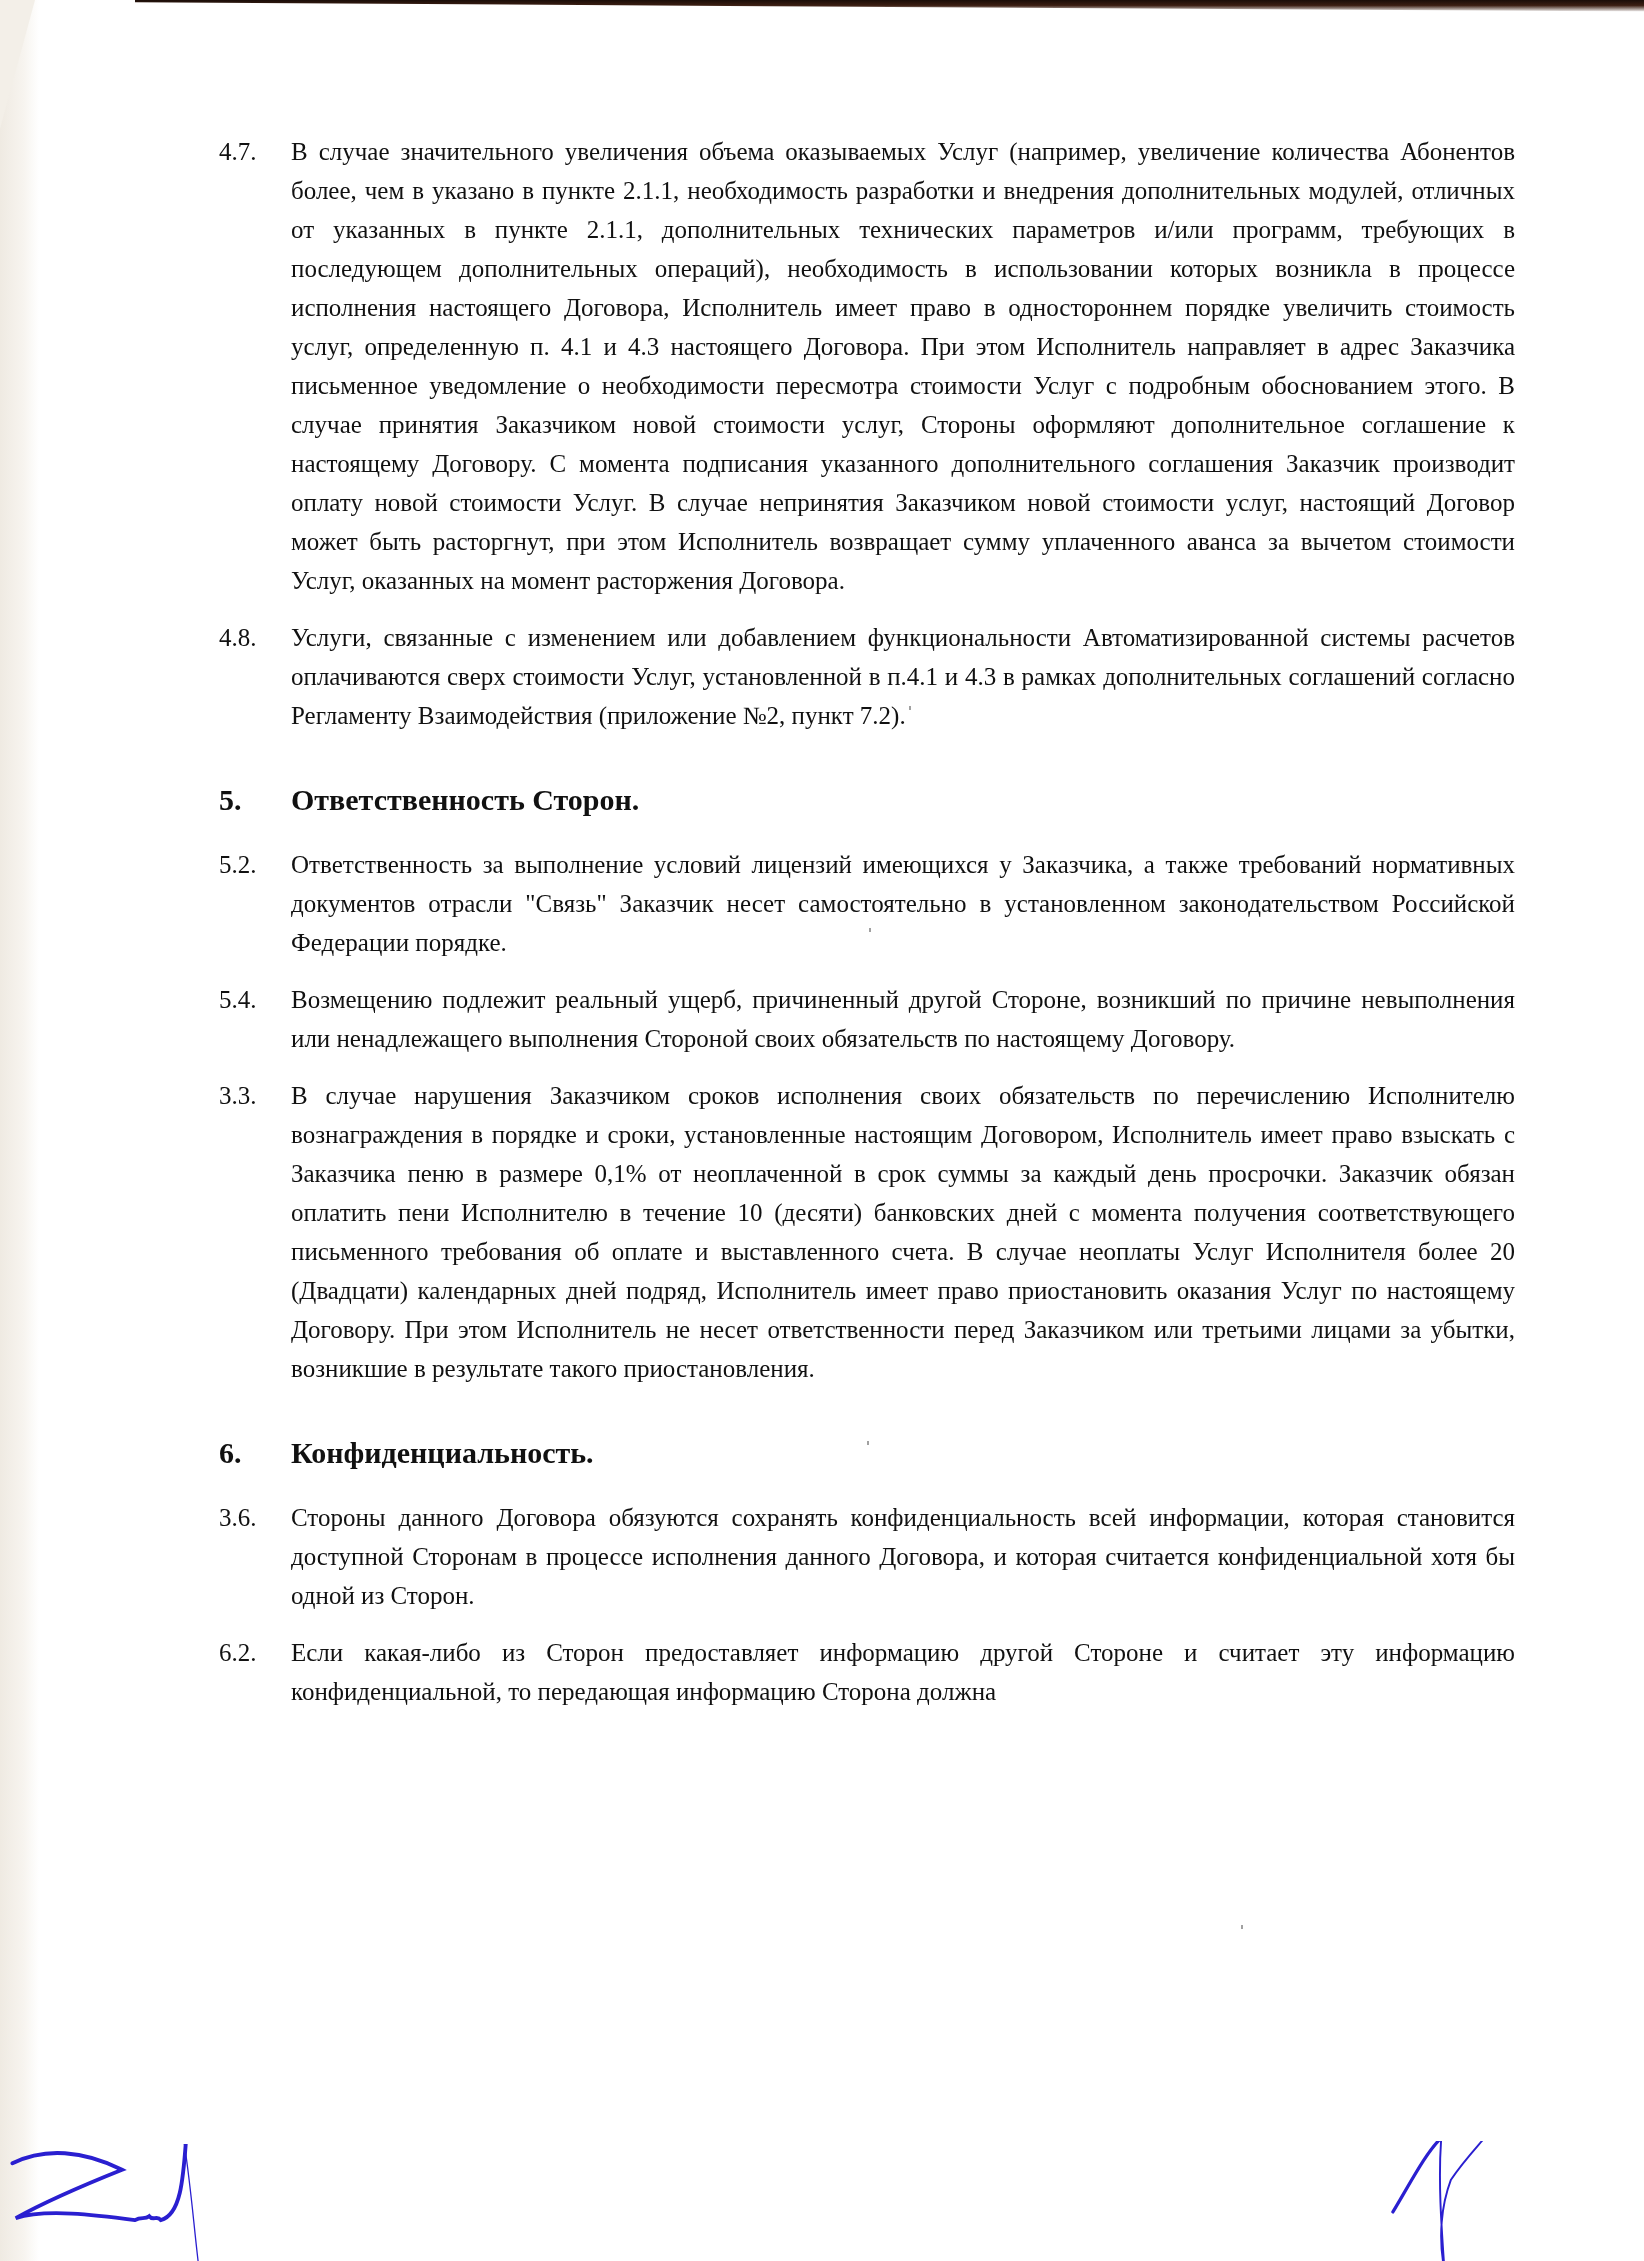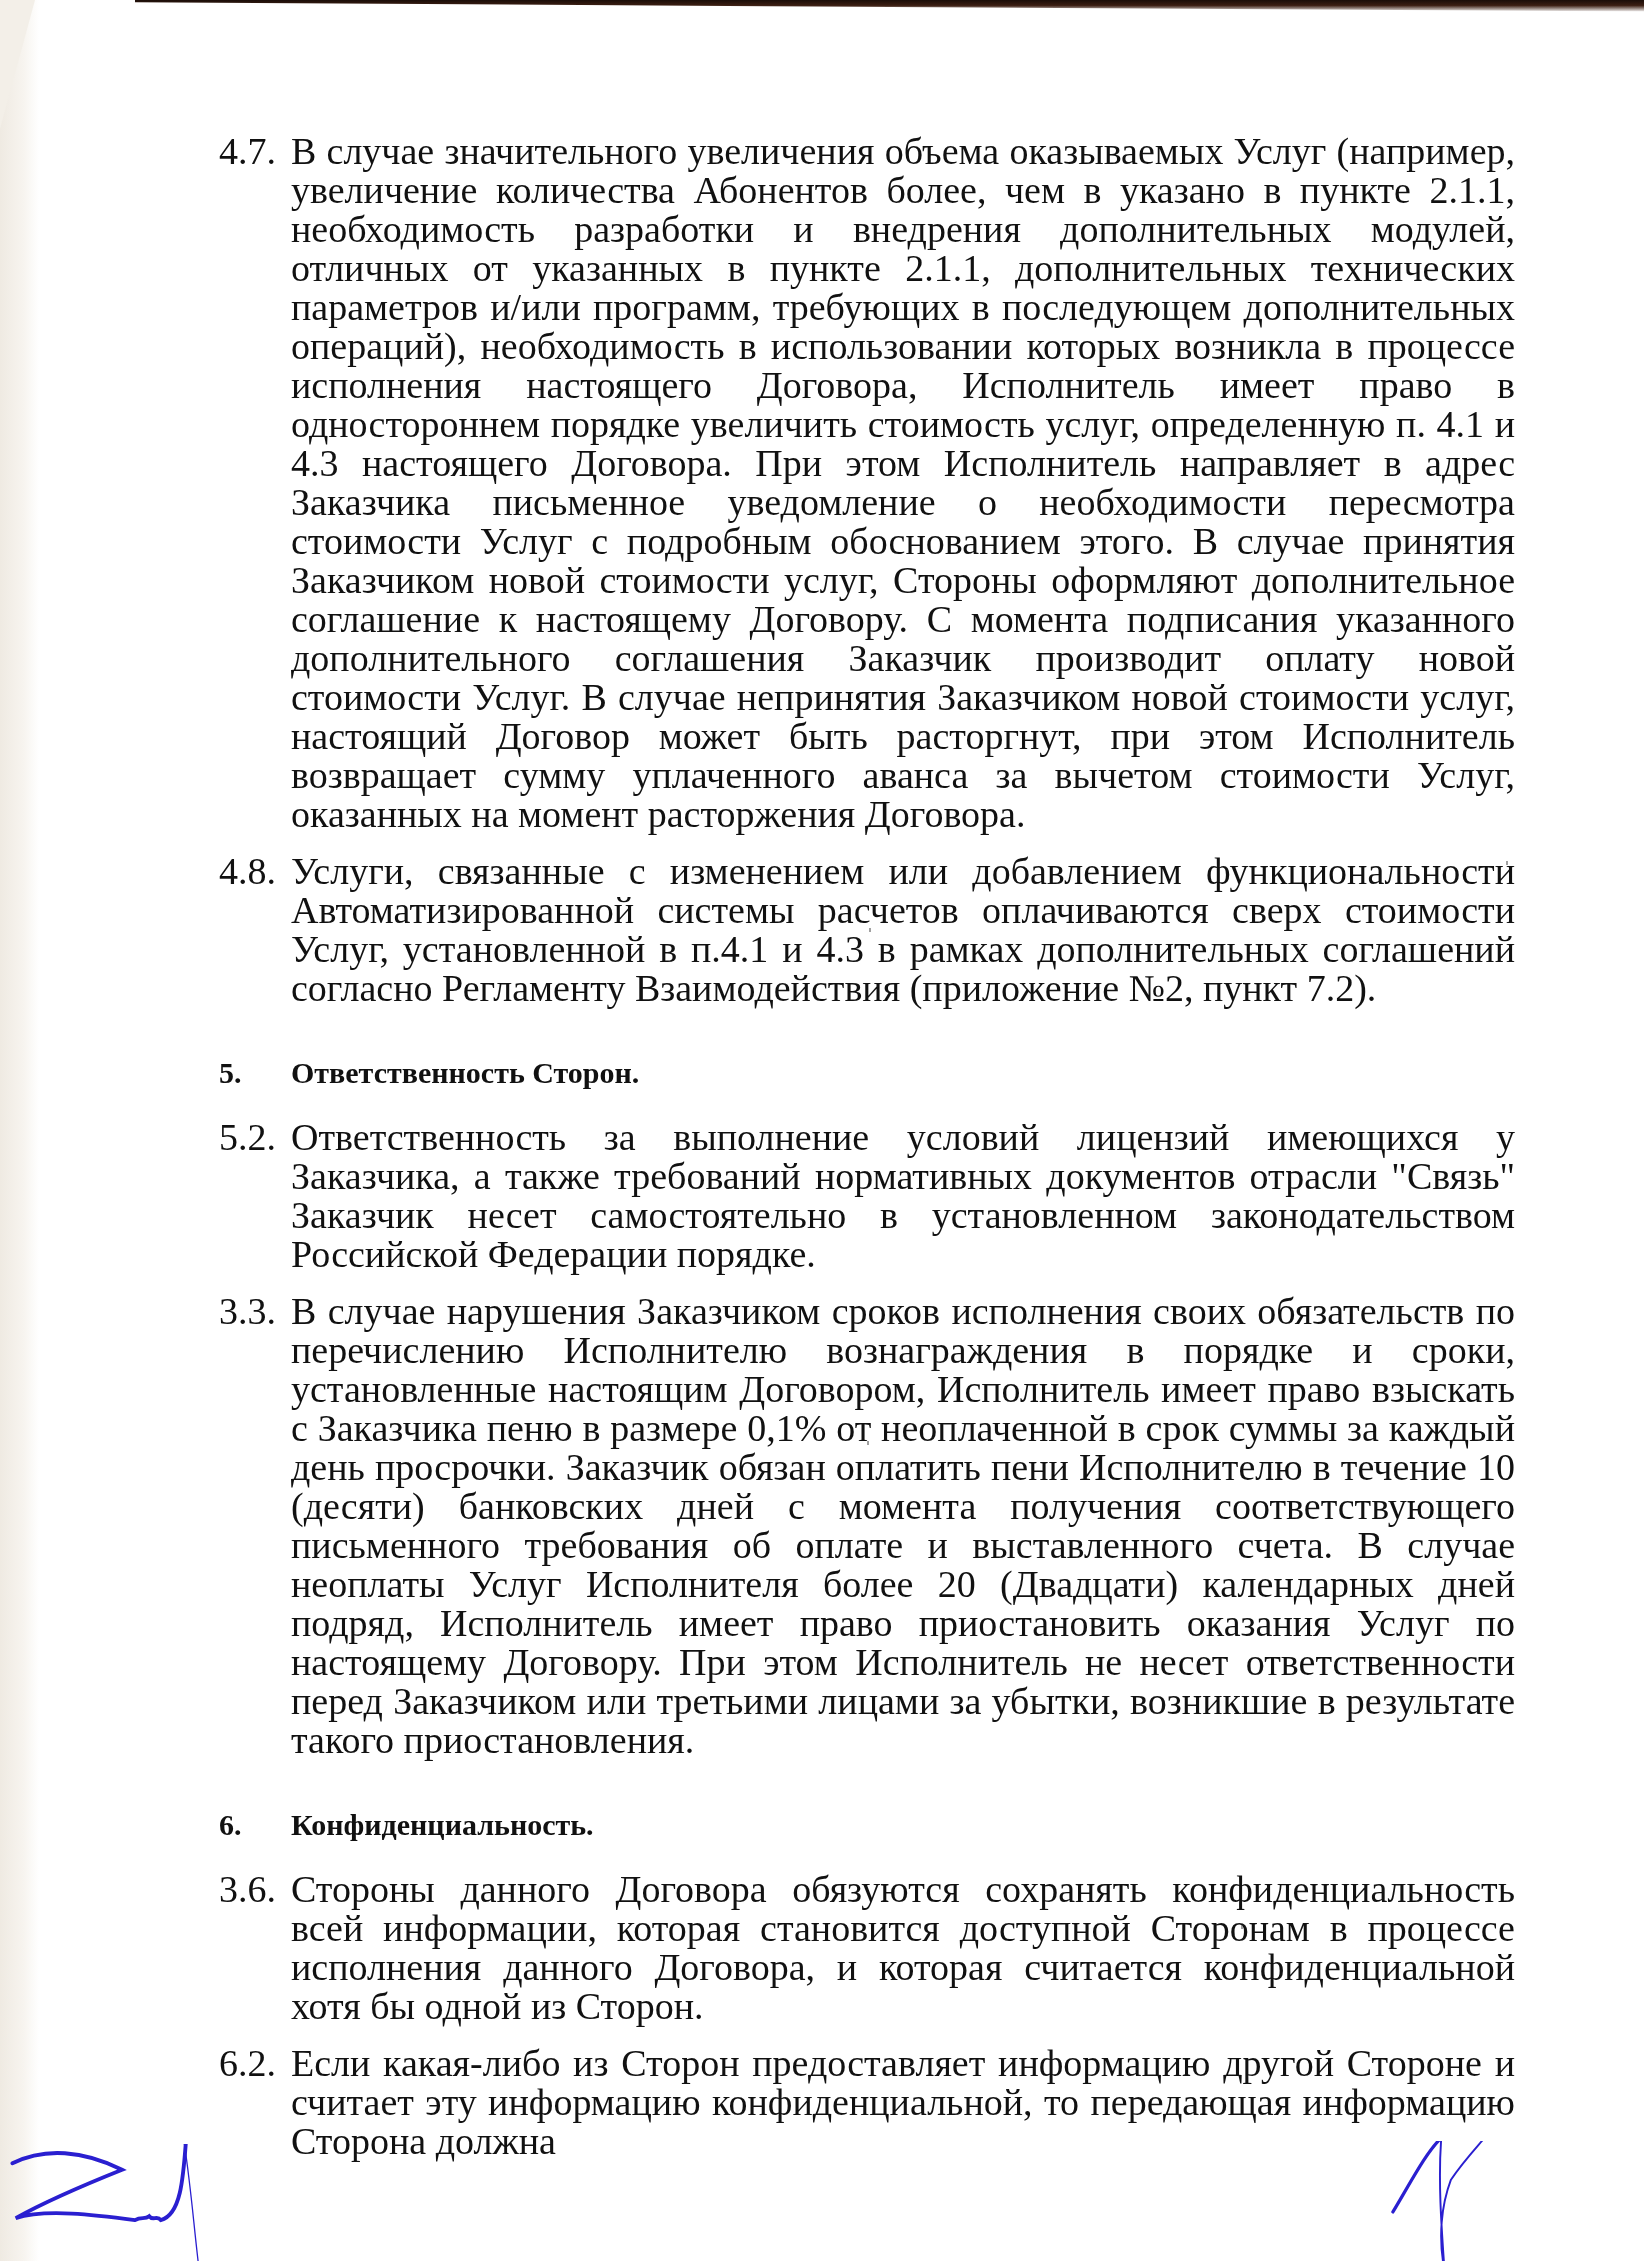--- a/index.html
+++ b/index.html
@@ -43,21 +43,21 @@
     }
     .page {
       position: absolute;
       left: 219px;
       top: 132px;
       width: 1296px;
     }
     .clause {
       position: relative;
       padding-left: 72px;
-      font-size: 38px;
+      font-size: 25px;
       line-height: 39px;
       text-align: justify;
       margin-bottom: 18px;
     }
     .clause .num {
       position: absolute;
       left: 0;
       top: 0;
       width: 72px;
     }
@@ -122,20 +122,24 @@
     <span>Ответственность Сторон.</span>
   </div>
 
 
   <div class="clause">
     <span class="num">5.2.</span>
     <span>Ответственность за выполнение условий лицензий имеющихся у Заказчика, а также требований нормативных документов отрасли "Связь" Заказчик несет самостоятельно в установленном законодательством Российской Федерации порядке.</span>
   </div>
 
 
+  <div class="clause">
+    <span class="num">5.4.</span>
+    <span>Возмещению подлежит реальный ущерб, причиненный другой Стороне, возникший по причине невыполнения или ненадлежащего выполнения Стороной своих обязательств по настоящему Договору.</span>
+  </div>
 
   <div class="clause">
     <span class="num">3.3.</span>
     <span>В случае нарушения Заказчиком сроков исполнения своих обязательств по перечислению Исполнителю вознаграждения в порядке и сроки, установленные настоящим Договором, Исполнитель имеет право взыскать с Заказчика пеню в размере 0,1% от неоплаченной в срок суммы за каждый день просрочки. Заказчик обязан оплатить пени Исполнителю в течение 10 (десяти) банковских дней с момента получения соответствующего письменного требования об оплате и выставленного счета. В случае неоплаты Услуг Исполнителя более 20 (Двадцати) календарных дней подряд, Исполнитель имеет право приостановить оказания Услуг по настоящему Договору. При этом Исполнитель не несет ответственности перед Заказчиком или третьими лицами за убытки, возникшие в результате такого приостановления.</span>
   </div>
 
   <div class="section-heading">
     <span class="num">6.</span>
     <span>Конфиденциальность.</span>
   </div>

